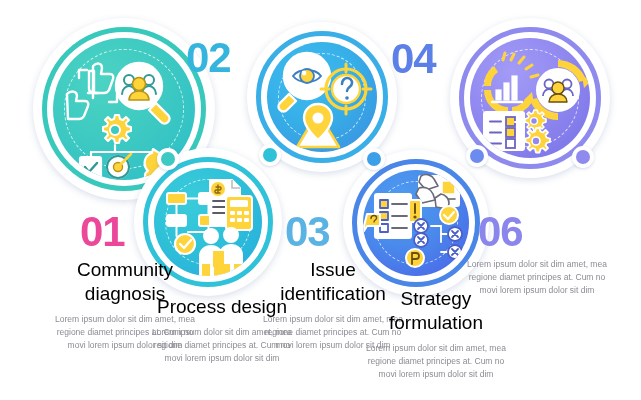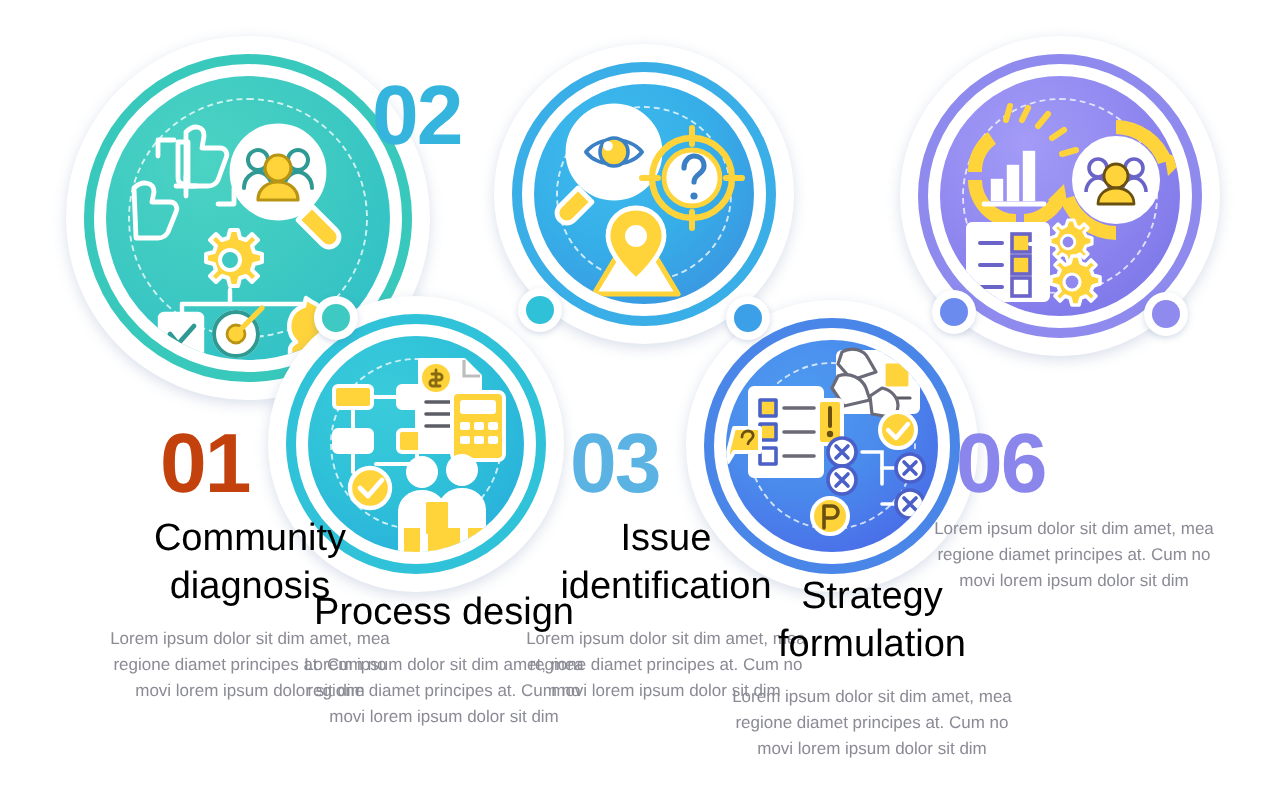--- a/index.html
+++ b/index.html
@@ -377,23 +377,24 @@
   <div class="knob" style="left:363px;top:148px;width:22px;height:22px;">
     <i style="background:#3CA0E8;"></i>
   </div>
   <div class="knob" style="left:466px;top:145px;width:22px;height:22px;">
     <i style="background:#6C8BEE;"></i>
   </div>
   <div class="knob" style="left:572px;top:146px;width:22px;height:22px;">
     <i style="background:#8E8AEE;"></i>
   </div>
 
-  <div class="num" style="left:80px;top:211px;color:#c2410c;">01</div>
+  <div class="num" style="left:80px;top:211px;color:#ec4899;">01</div>
   <div class="num" style="left:186px;top:37px;color:#35B5DE;">02</div>
   <div class="num" style="left:285px;top:211px;color:#5BB3E4;">03</div>
+  <div class="num" style="left:391px;top:38px;color:#5D7FE8;">04</div>
   <div class="num" style="left:478px;top:211px;color:#8B86EC;">06</div>
 
   <div class="block" style="left:55px;top:258px;width:140px;">
     <p class="title">Community
 diagnosis</p>
     <p class="body">Lorem ipsum dolor sit dim amet, mea regione diamet principes at. Cum no movi lorem ipsum dolor sit dim</p>
   </div>
 
   <div class="block" style="left:152px;top:295px;width:140px;">
     <p class="title">Process design</p>

